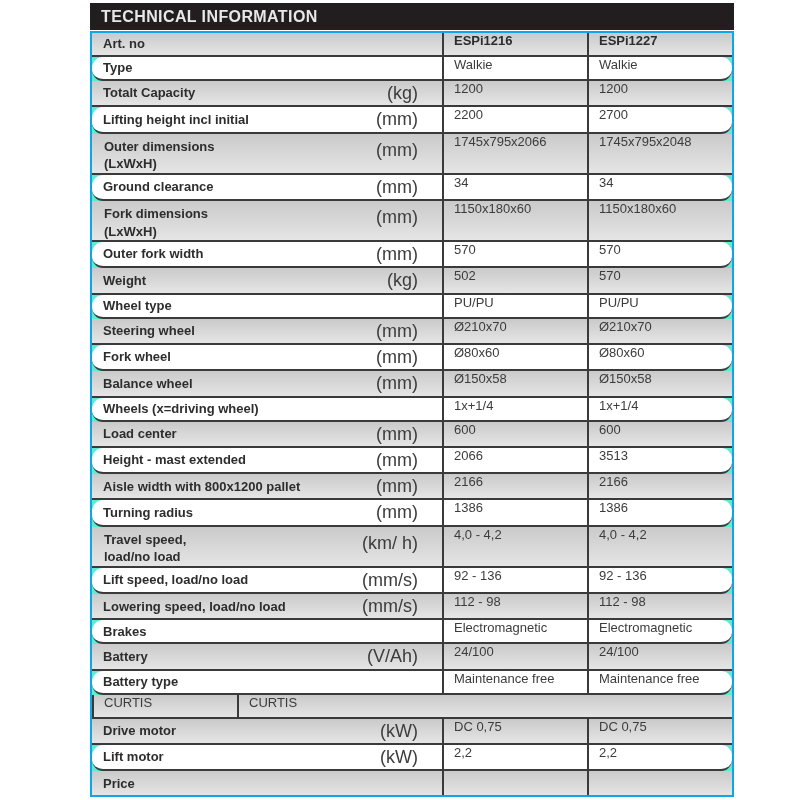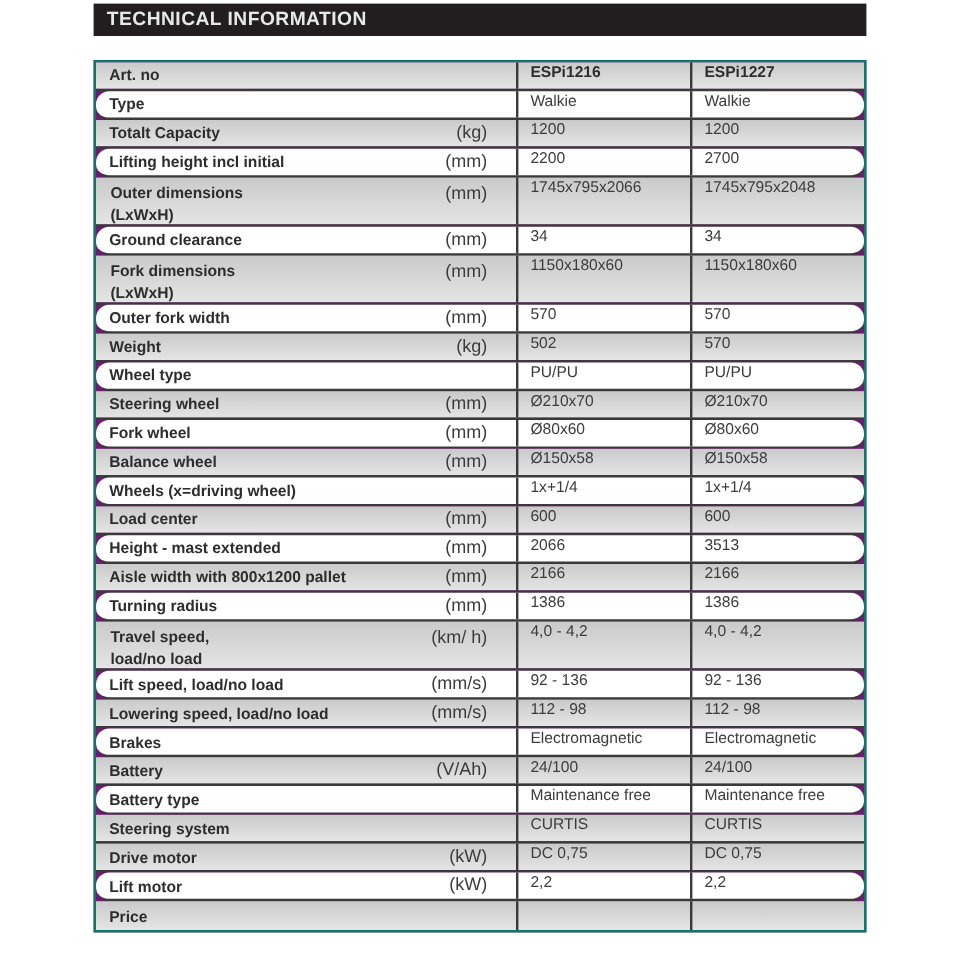--- a/index.html
+++ b/index.html
@@ -6,41 +6,41 @@
     margin: 0;
     padding: 0;
     background: #ffffff;
     width: 800px;
     height: 800px;
     overflow: hidden;
     font-family: "Liberation Sans", sans-serif;
   }
   .sheet {
     position: absolute;
-    left: 78px;
+    left: 90px;
     top: 3px;
     width: 644px;
   }
   .titlebar {
     box-sizing: border-box;
     height: 27px;
     background: #221e1f;
     color: #e8e8e8;
     display: flex;
     align-items: center;
     padding-left: 11px;
     font-size: 16px;
     font-weight: 600;
     letter-spacing: 0.4px;
   }
   .spec-table {
     box-sizing: border-box;
-    margin-top: 20px;
-    border: 2px solid #0f766e;
-    background: #701a75;
+    margin-top: 1px;
+    border: 2px solid #0ea5e9;
+    background: #5eead4;
   }
   .row {
     display: flex;
     border-bottom: 2px solid #3a3a3a;
     min-height: 24px;
     box-sizing: border-box;
   }
   .row:last-child { border-bottom: none; }
   .row.tall { min-height: 37px; }
   .row.gray { background: linear-gradient(180deg, #cacaca 0%, #e5e5e5 100%); }
@@ -59,21 +59,21 @@
     padding-left: 12px;
   }
   .label {
     font-weight: bold;
     font-size: 13px;
     color: #2d2d2d;
     white-space: pre-line;
     line-height: 1.35;
   }
   .unit {
-    font-size: 15px;
+    font-size: 18px;
     font-weight: normal;
     color: #3c3c3c;
     white-space: nowrap;
     line-height: 1.35;
   }
   .value-cell {
     box-sizing: border-box;
     width: 145px;
     flex: 0 0 145px;
     border-left: 2px solid #3a3a3a;
@@ -406,24 +406,20 @@
     </div>
     <div class="cell value-cell">
       <span class="value">Maintenance free</span>
     </div>
     <div class="cell value-cell">
       <span class="value">Maintenance free</span>
     </div>
   </div>
 
   <div class="row gray">
-    <div class="cell label-cell">
-      <span class="label">Steering system</span>
-      <span class="unit"></span>
-    </div>
     <div class="cell value-cell">
       <span class="value">CURTIS</span>
     </div>
     <div class="cell value-cell">
       <span class="value">CURTIS</span>
     </div>
   </div>
 
   <div class="row gray">
     <div class="cell label-cell">

